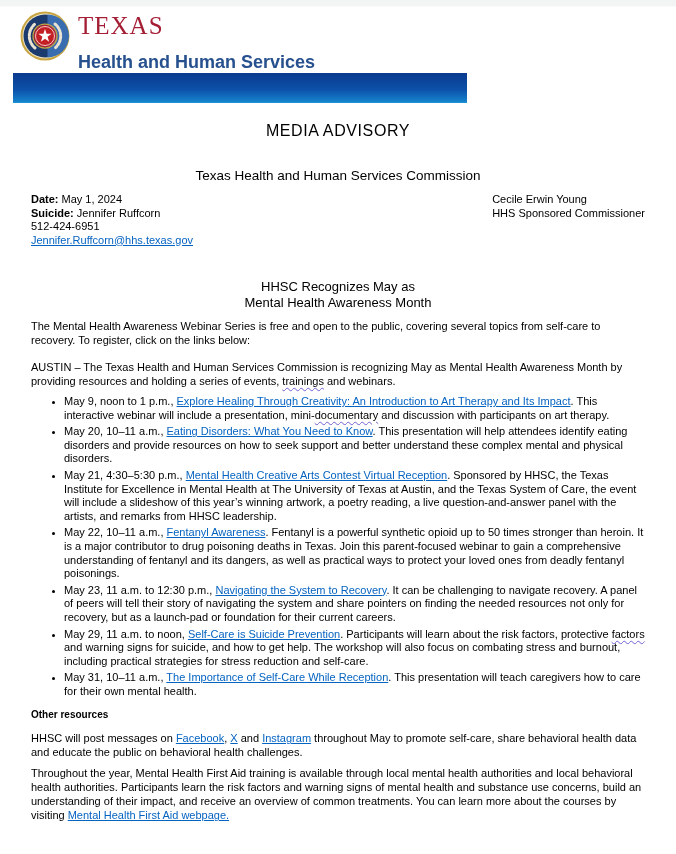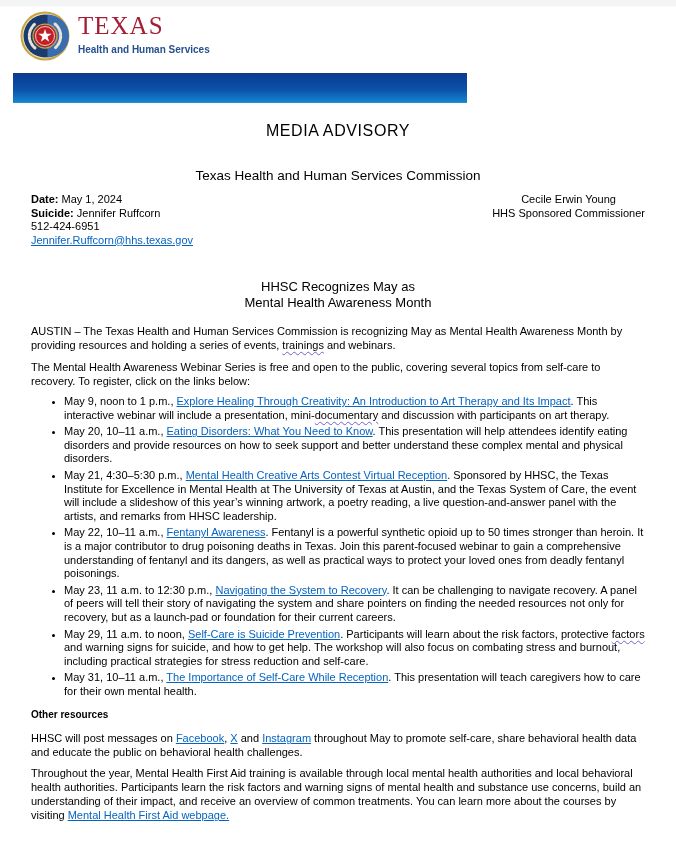--- a/index.html
+++ b/index.html
@@ -13,36 +13,36 @@
   .top-strip { height:7px; background:#f3f4f4; border-bottom:1px solid #fbfbfb; }
 
   
   .logo-row { display:flex; align-items:flex-start; padding:4px 11px 0 20px; height:56px; }
   .seal { width:50px; height:50px; flex:0 0 auto; }
   .logo-text { margin-left:8px; padding-top:3px; }
   .logo-org {
     font-family:"Liberation Serif","DejaVu Serif",serif;
     font-size:25px; line-height:24px; color:#a41e35; letter-spacing:1px;
   }
-  .logo-sub { font-size:10px; font-weight:bold; color:#26508e; margin-top:6px; }
+  .logo-sub { font-size:18px; font-weight:bold; color:#26508e; margin-top:14px; }
   .banner {
     margin:10px 0 0 13px; width:454px; height:30px;
     background:linear-gradient(180deg,#0a3a8e 0%, #0c51a9 55%, #1583cd 96%, #2b9ad6 100%);
   }
 
   main { padding:0 31px; }
   .doc-type {
     font-size:16px; font-weight:400; text-align:center;
     margin:19px 0 0; letter-spacing:0.6px; line-height:18px;
   }
   .org-name { font-size:13.5px; font-weight:400; text-align:center; margin:28px 0 0; line-height:16px; }
 
   .contact-row { display:flex; justify-content:space-between; margin-top:9px; line-height:13.5px; }
   .contact-left .lbl { font-weight:bold; margin-right:3px; }
-  .contact-right { text-align:center; }
+  .contact-right { text-align:left; }
 
   .lnk { color:#0563c1; text-decoration:underline; cursor:pointer; }
 
   .release-title { font-size:13px; font-weight:400; text-align:center; margin:32px 0 0; line-height:16px; }
 
   p.body { line-height:14px; margin:8px 0 0; }
   p.body.first { margin-top:13px; }
 
   ul.events { margin:7px 0 0; padding-left:33px; }
   ul.events li { line-height:13.6px; margin-bottom:3px; }
@@ -102,22 +102,22 @@
         <div>Cecile Erwin Young</div>
         <div>HHS Sponsored Commissioner</div>
       </div>
     </div>
 
     <h3 class="release-title">
       <span>HHSC Recognizes May as</span><br>
       <span>Mental Health Awareness Month</span>
     </h3>
 
+    <p class="body"><span>The Mental Health Awareness Webinar Series is free and open to the public, covering several topics from self-care to recovery. To register, click on the links below:</span></p>
     <p class="body first"><span>AUSTIN – The Texas Health and Human Services Commission is recognizing May as Mental Health Awareness Month by providing resources and holding a series of events, </span><span class="sq">trainings</span><span> and webinars.</span></p>
-    <p class="body"><span>The Mental Health Awareness Webinar Series is free and open to the public, covering several topics from self-care to recovery. To register, click on the links below:</span></p>
 
     <ul class="events">
         <li><span>May 9, noon to 1 p.m., </span><a href="#" class="lnk">Explore Healing Through Creativity: An Introduction to Art Therapy and Its Impact</a><span>. This interactive webinar will include a presentation, mini-</span><span class="sq">documentary</span><span> and discussion with participants on art therapy.</span></li>
         <li><span>May 20, 10–11 a.m., </span><a href="#" class="lnk">Eating Disorders: What You Need to Know</a><span>. This presentation will help attendees identify eating disorders and provide resources on how to seek support and better understand these complex mental and physical disorders.</span></li>
         <li><span>May 21, 4:30–5:30 p.m., </span><a href="#" class="lnk">Mental Health Creative Arts Contest Virtual Reception</a><span>. Sponsored by HHSC, the Texas Institute for Excellence in Mental Health at The University of Texas at Austin, and the Texas System of Care, the event will include a slideshow of this year’s winning artwork, a poetry reading, a live question-and-answer panel with the artists, and remarks from HHSC leadership.</span></li>
         <li><span>May 22, 10–11 a.m., </span><a href="#" class="lnk">Fentanyl Awareness</a><span>. Fentanyl is a powerful synthetic opioid up to 50 times stronger than heroin. It is a major contributor to drug poisoning deaths in Texas. Join this parent-focused webinar to gain a comprehensive understanding of fentanyl and its dangers, as well as practical ways to protect your loved ones from deadly fentanyl poisonings.</span></li>
         <li><span>May 23, 11 a.m. to 12:30 p.m., </span><a href="#" class="lnk">Navigating the System to Recovery</a><span>. It can be challenging to navigate recovery. A panel of peers will tell their story of navigating the system and share pointers on finding the needed resources not only for recovery, but as a launch-pad or foundation for their current careers.</span></li>
         <li><span>May 29, 11 a.m. to noon, </span><a href="#" class="lnk">Self-Care is Suicide Prevention</a><span>. Participants will learn about the risk factors, protective </span><span class="sq">factors</span><span> and warning signs for suicide, and how to get help. The workshop will also focus on combating stress and burnout, including practical strategies for stress reduction and self-care.</span></li>
         <li><span>May 31, 10–11 a.m., </span><a href="#" class="lnk">The Importance of Self-Care While Reception</a><span>. This presentation will teach caregivers how to care for their own mental health.</span></li>
       </ul>

